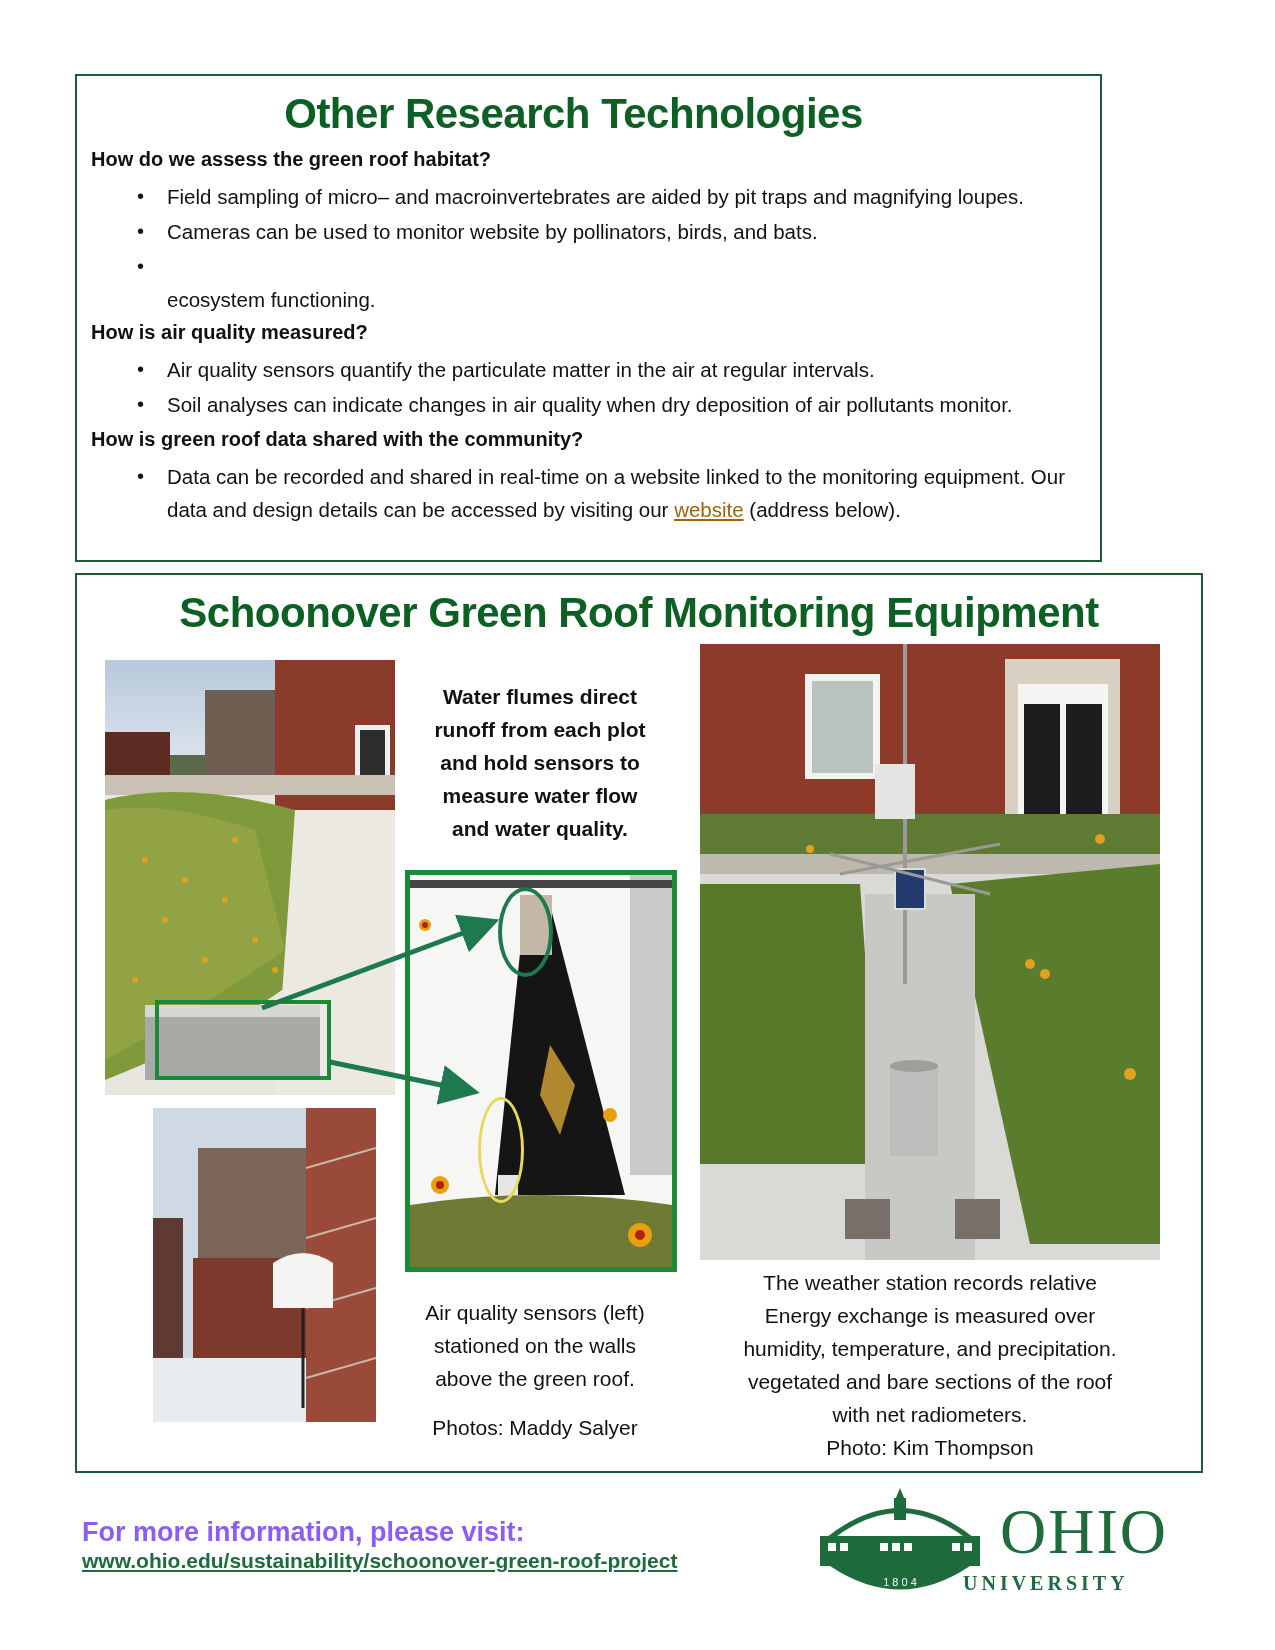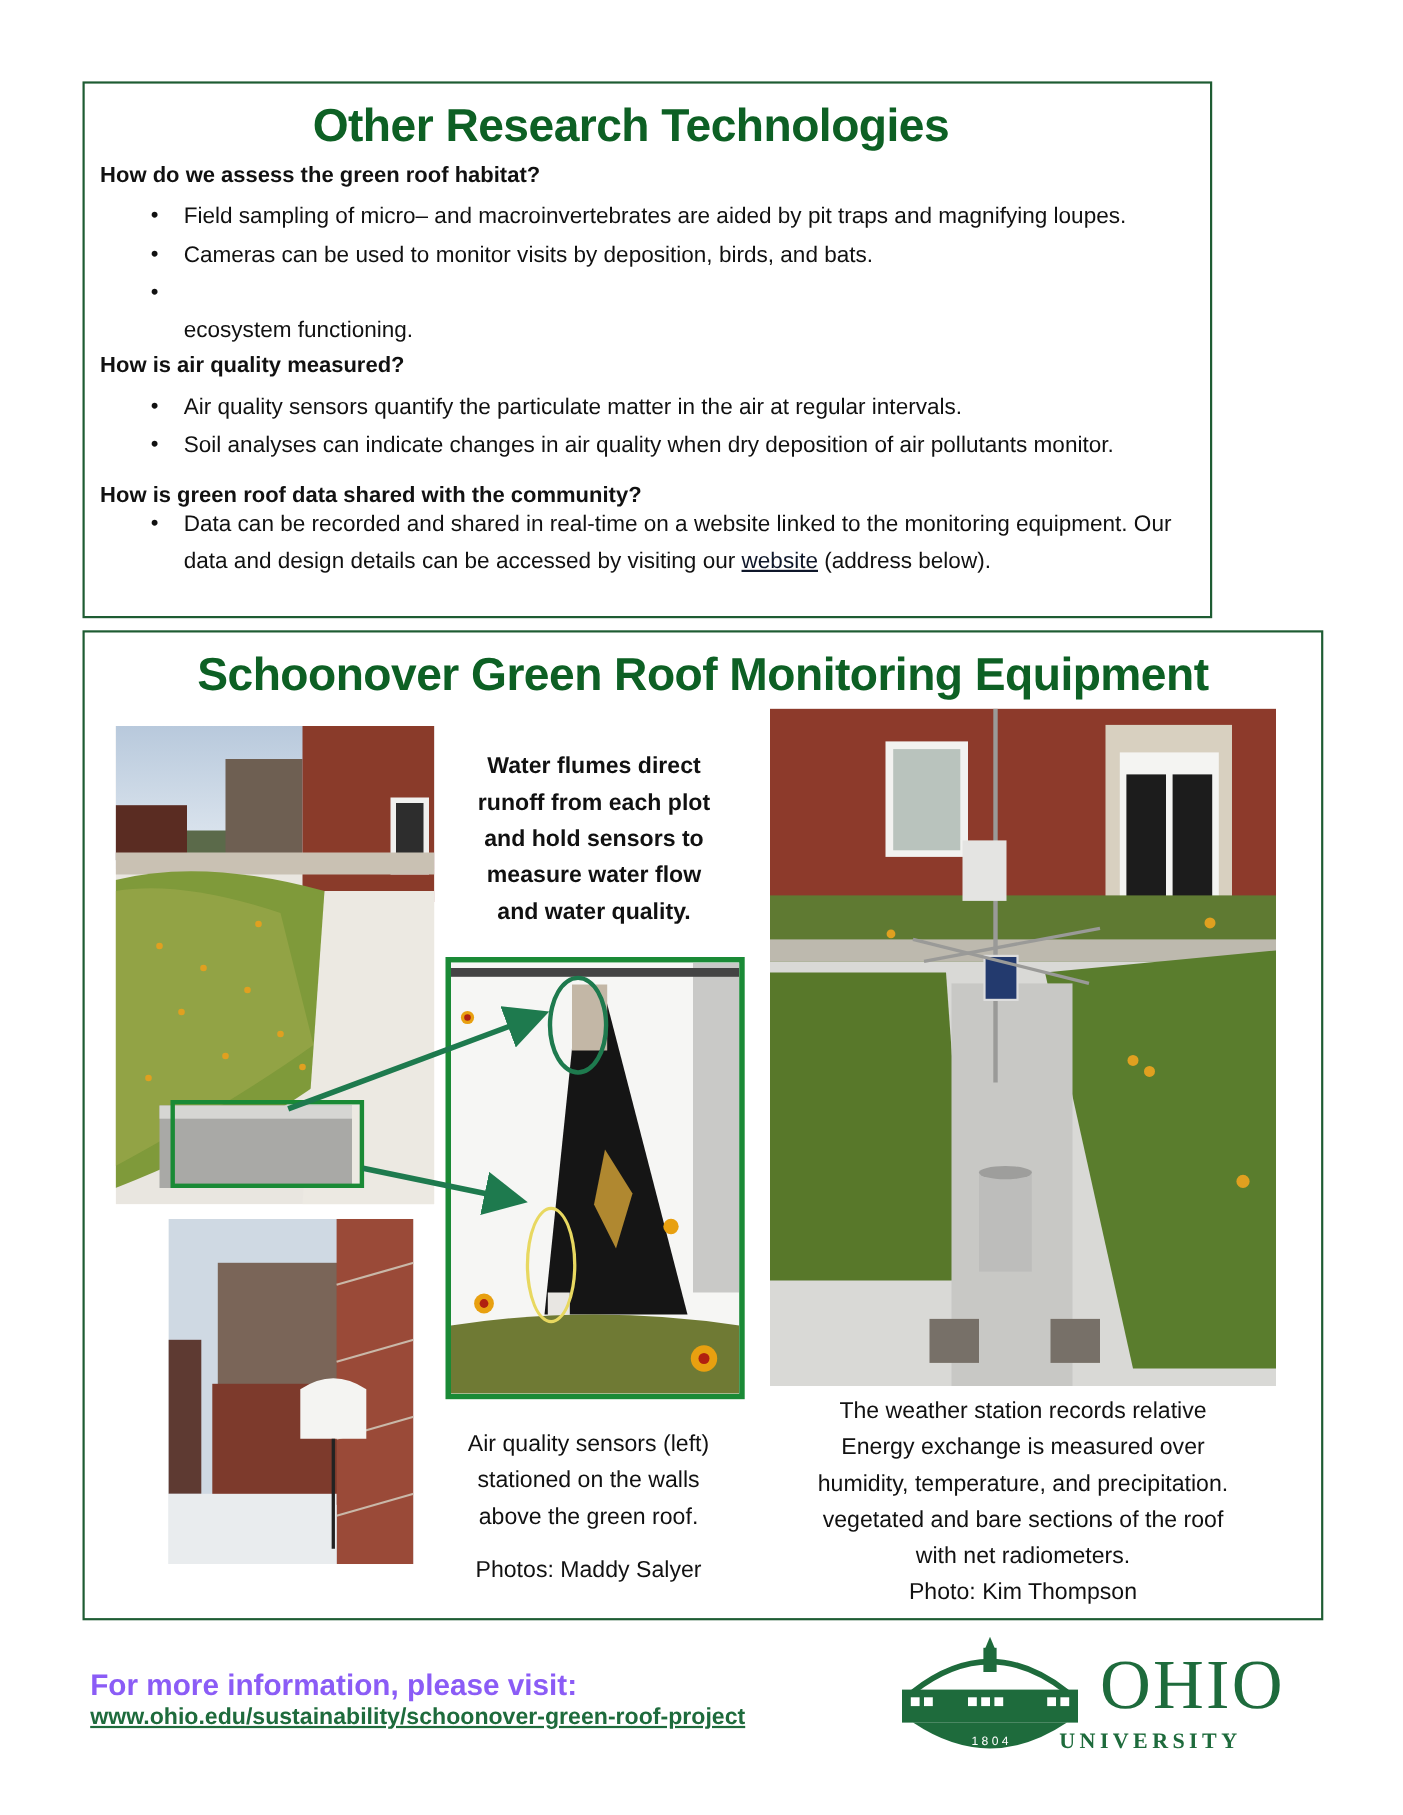--- a/index.html
+++ b/index.html
@@ -8,45 +8,45 @@
   .box { position: absolute; border: 2px solid #1e5c33; box-sizing: border-box; }
   #box1 { left: 75px; top: 74px; width: 1027px; height: 488px; }
   #box2 { left: 75px; top: 573px; width: 1128px; height: 900px; }
   .title { position: absolute; left: 0; right: 0; text-align: center;
            color: #0d6024; font-weight: bold; letter-spacing: -0.5px; }
   #title1 { top: 14px; font-size: 42px; left: -30px; }
   #title2 { top: 14px; font-size: 42px; left: 0; }
   .q { position: absolute; left: 14px; font-weight: bold; font-size: 20px; color: #111; }
   .bullet { position: absolute; left: 60px; right: 20px; font-size: 20.5px; line-height: 33px; padding-left: 30px; }
   .bullet .dot { position: absolute; left: 0; top: 0; font-size: 20px; }
-  .link { color: #0f172a; text-decoration: underline; }
+  .link { color: #a16207; text-decoration: underline; }
 
   .photo { position: absolute; overflow: hidden; }
   .caption { position: absolute; text-align: center; font-size: 21px; line-height: 33px; color: #111; }
   .footer-label { position: absolute; left: 82px; top: 1517px; font-size: 27px; font-weight: bold; color: #8b5cf6; }
   .footer-url { position: absolute; left: 82px; top: 1549px; font-size: 21px; font-weight: bold; color: #1e6b3c; text-decoration: underline; }
   .logo-text1 { position: absolute; left: 1000px; top: 1500px; font-family: "Liberation Serif", "DejaVu Serif", serif; font-size: 64px; color: #1e6b3c; letter-spacing: 2px; line-height: 64px; }
   .logo-text2 { position: absolute; left: 963px; top: 1572px; font-family: "Liberation Serif", "DejaVu Serif", serif; font-size: 20px; color: #1e6b3c; letter-spacing: 4px; font-weight: bold; }
 </style>
 </head>
 <body>
 
 <div class="box" id="box1">
   <div class="title" id="title1">Other Research Technologies</div>
 
   <div class="q" style="top:72px">How do we assess the green roof habitat?</div>
   <div class="bullet" style="top:104px"><span class="dot">•</span><span>Field sampling of micro– and macroinvertebrates are aided by pit traps and magnifying loupes.</span></div>
-  <div class="bullet" style="top:139px"><span class="dot">•</span><span>Cameras can be used to monitor visits by deposition, birds, and bats.</span></div>
+  <div class="bullet" style="top:139px"><span class="dot">•</span><span>Cameras can be used to monitor website by pollinators, birds, and bats.</span></div>
   <div class="bullet" style="top:174px"><span class="dot">•</span><br><span>ecosystem functioning.</span></div>
 
   <div class="q" style="top:245px">How is air quality measured?</div>
   <div class="bullet" style="top:277px"><span class="dot">•</span><span>Air quality sensors quantify the particulate matter in the air at regular intervals.</span></div>
   <div class="bullet" style="top:312px"><span class="dot">•</span><span>Soil analyses can indicate changes in air quality when dry deposition of air pollutants monitor.</span></div>
 
-  <div class="q" style="top:363px">How is green roof data shared with the community?</div>
+  <div class="q" style="top:352px">How is green roof data shared with the community?</div>
   <div class="bullet" style="top:384px"><span class="dot">•</span><span>Data can be recorded and shared in real-time on a website linked to the monitoring equipment. Our</span><br><span>data and design details can be accessed by visiting our </span><a class="link">website</a><span> (address below).</span></div>
 </div>
 
 <div class="box" id="box2">
   <div class="title" id="title2">Schoonover Green Roof Monitoring Equipment</div>
 </div>
 
 <div class="photo" style="left:105px;top:660px;width:290px;height:435px;">
   <svg width="290" height="435" viewBox="0 0 290 435">
     <defs>

